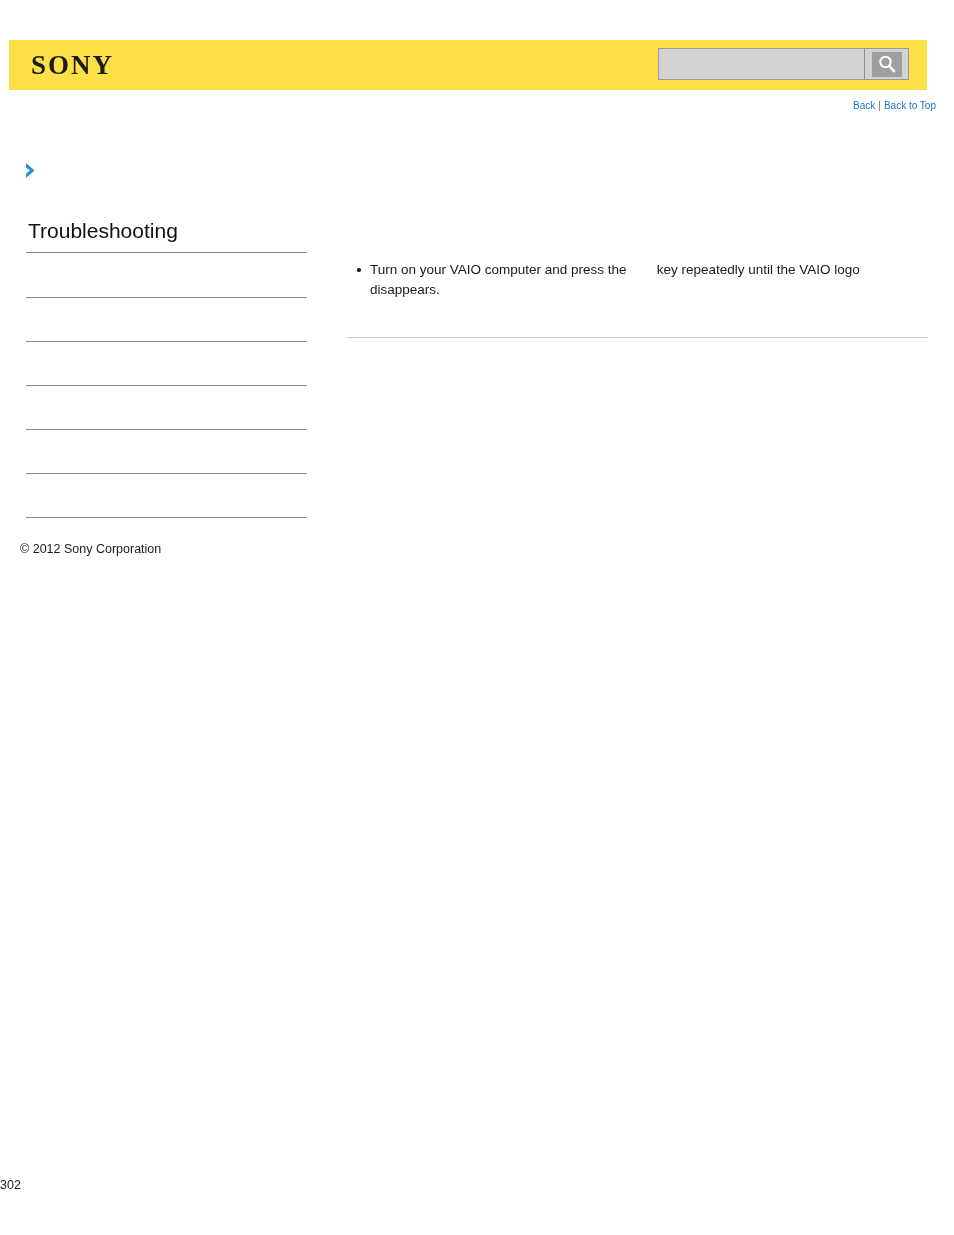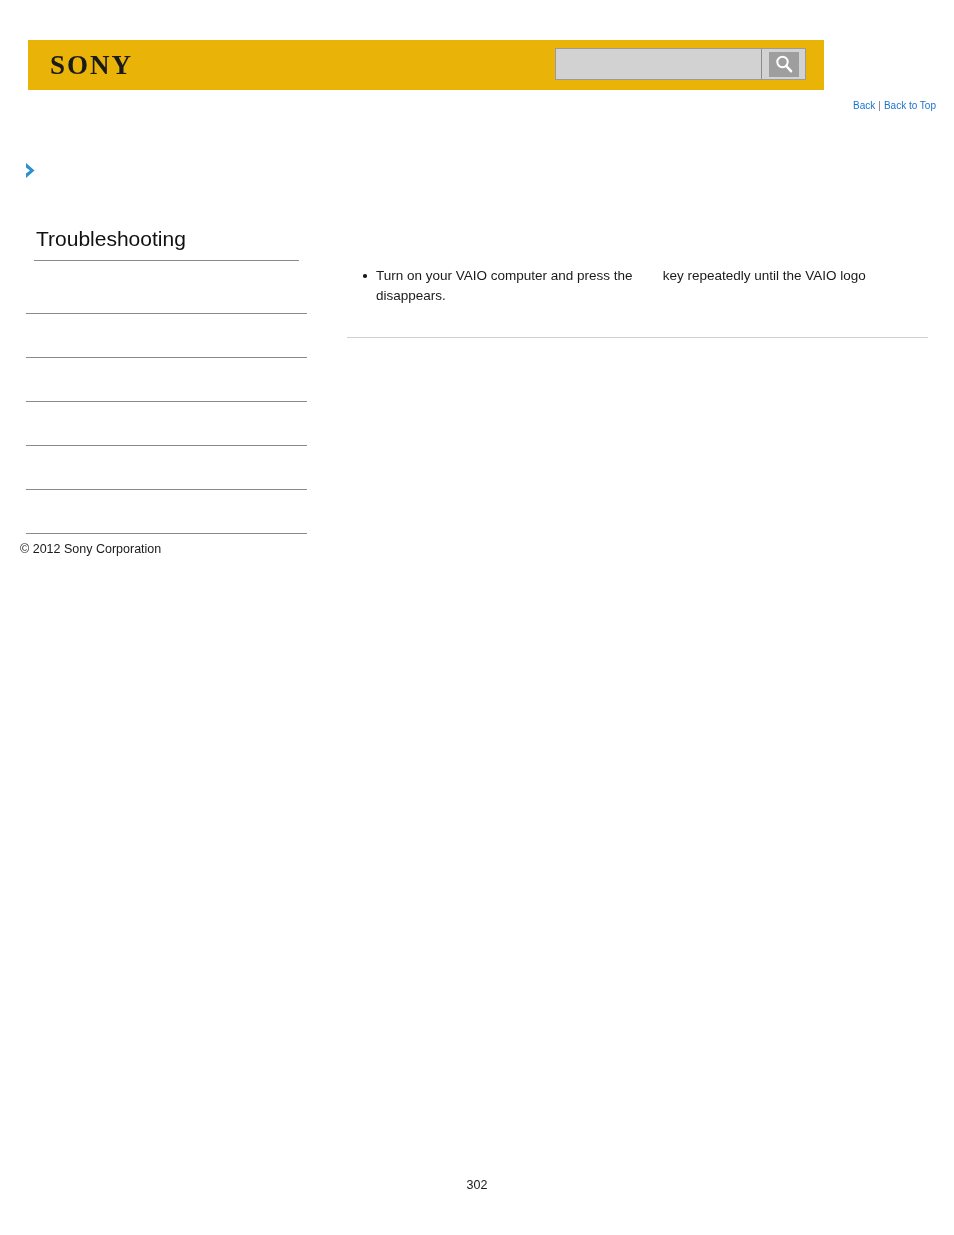--- a/index.html
+++ b/index.html
@@ -12,25 +12,25 @@
     height: 1235px;
     position: relative;
     font-family: "Liberation Sans", sans-serif;
     color: #000000;
     overflow: hidden;
   }
 
   
   #header-band {
     position: absolute;
-    left: 28px;
+    left: 9px;
     top: 40px;
-    width: 796px;
+    width: 918px;
     height: 50px;
-    background: #eab308;
+    background: #fde047;
   }
   #sony-logo {
     position: absolute;
     left: 22px;
     top: 10px;
     font-family: "Liberation Serif", serif;
     font-weight: bold;
     font-size: 27px;
     letter-spacing: 2px;
     color: #1a1a1a;
@@ -125,21 +125,21 @@
   #sidebar {
     position: absolute;
     left: 26px;
     top: 218px;
     width: 281px;
   }
   #page-title {
     font-size: 21px;
     font-weight: normal;
     color: #111111;
-    margin: 8px;
+    margin: 0;
     padding: 0 0 8px 2px;
     line-height: 26px;
     border-bottom: 1px solid #8a8a8a;
   }
   .nav-item {
     height: 44px;
     border-bottom: 1px solid #8a8a8a;
     box-sizing: border-box;
     font-size: 13px;
     color: #1a1a1a;
@@ -162,21 +162,21 @@
 
   
   #content {
     position: absolute;
     left: 347px;
     top: 258px;
     width: 581px;
   }
   #content ul {
     list-style: none;
-    margin: 8px;
+    margin: 2px;
     padding: 0;
   }
   #content li {
     position: relative;
     padding-left: 21px;
     font-size: 13.5px;
     line-height: 20px;
     color: #1a1a1a;
   }
   #content li::before {
@@ -201,21 +201,20 @@
     height: 1px;
     background: #d0d0d0;
   }
 
   
   #page-number {
     position: absolute;
     left: 0;
     top: 1178px;
     width: 954px;
-    text-align: center;
     font-size: 12.5px;
     color: #1a1a1a;
   }
 </style>
 </head>
 <body>
 
 <div id="header-band">
   <div id="sony-logo">SONY</div>
 

